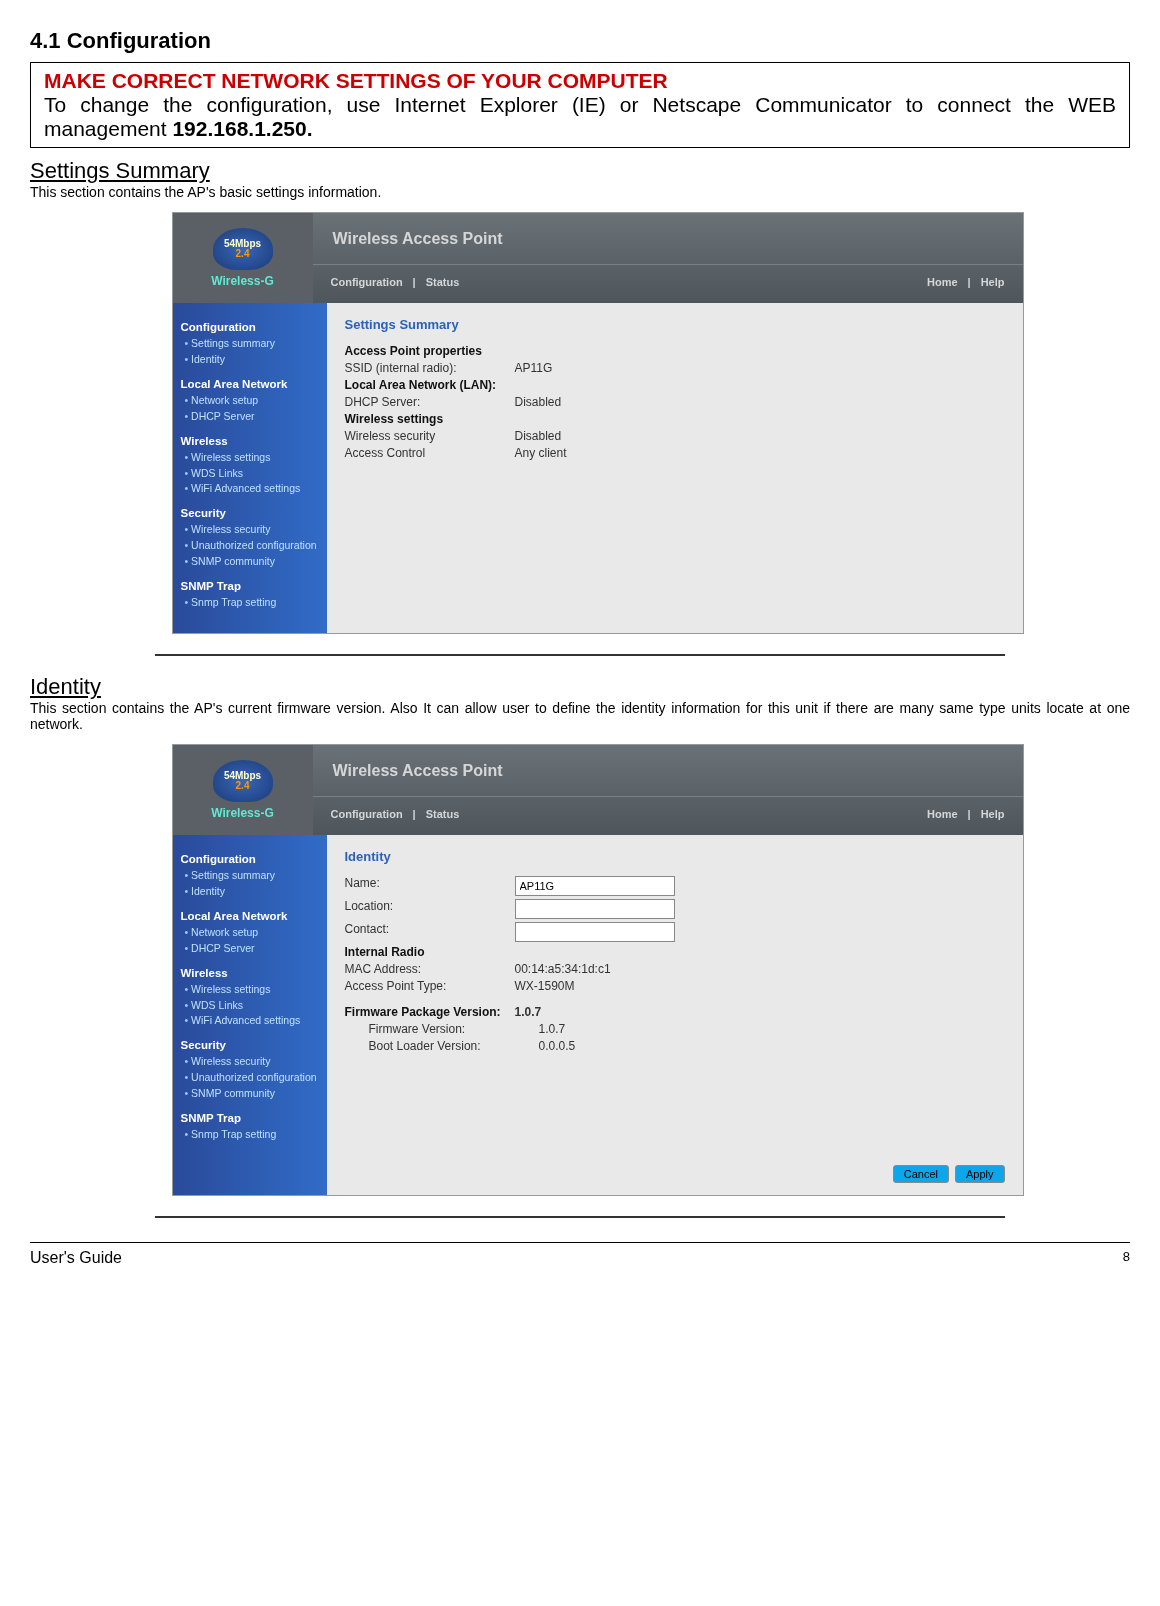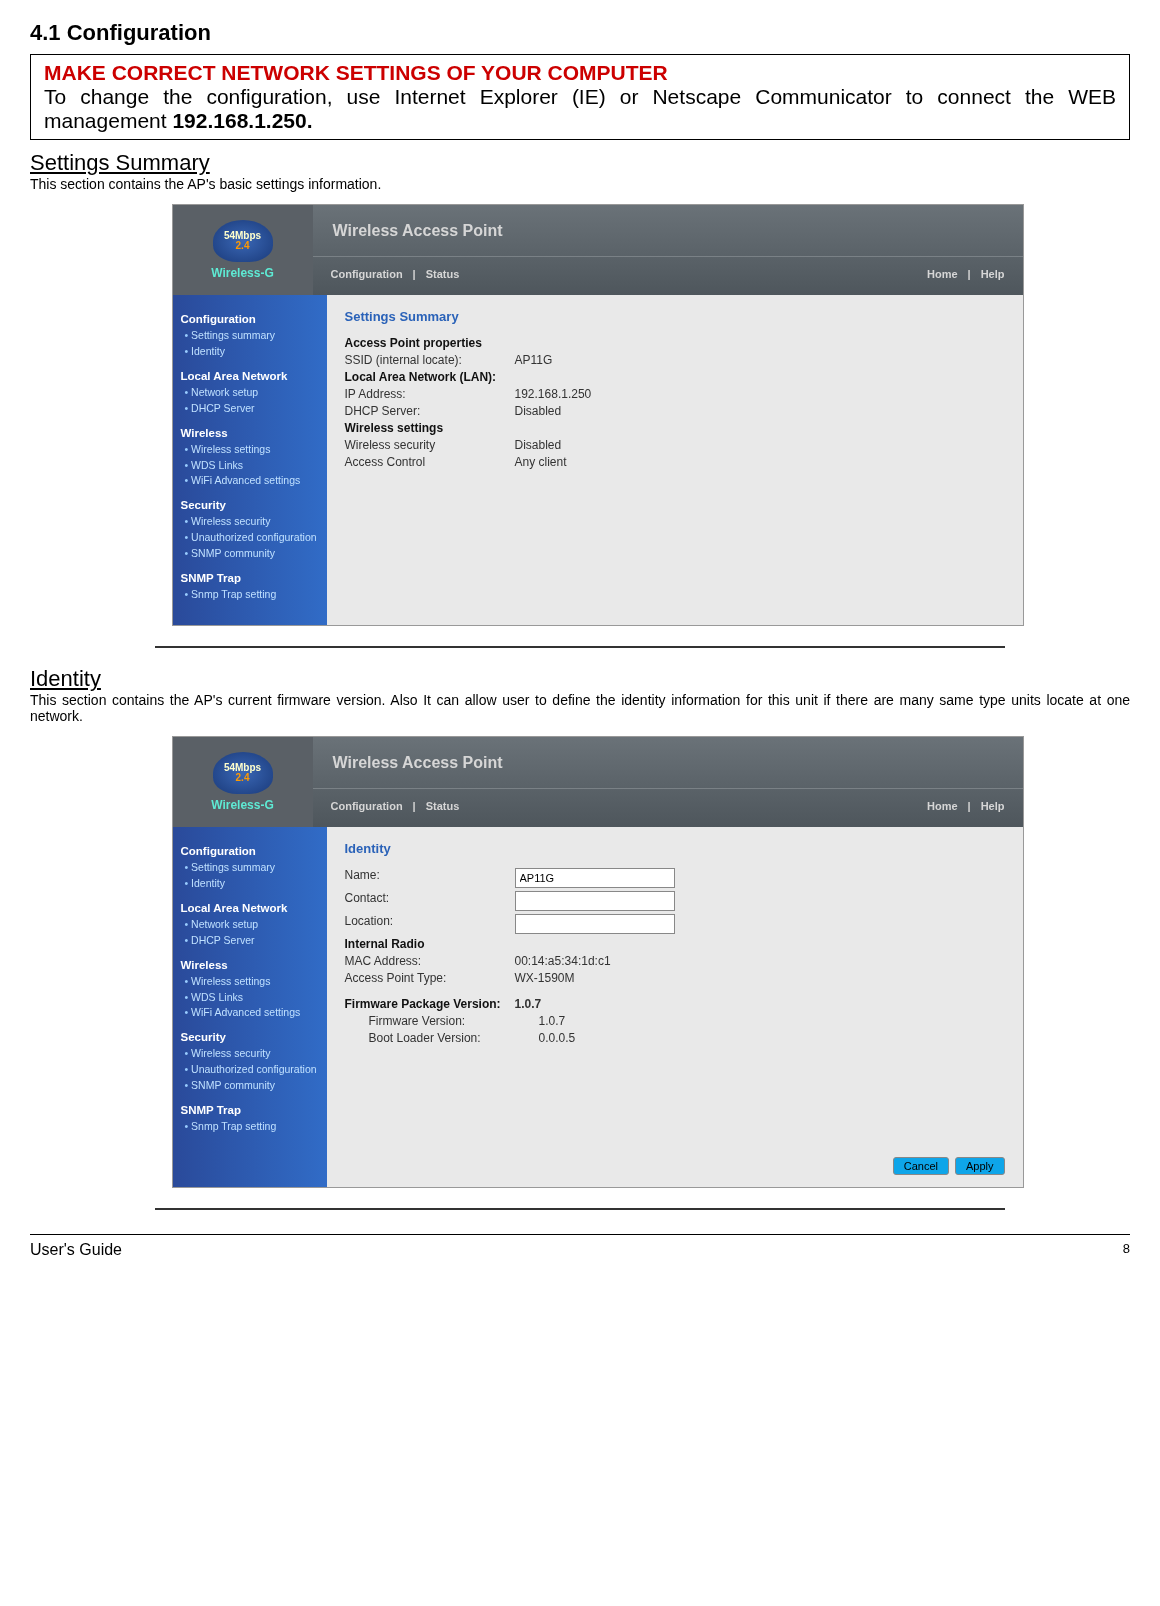--- a/index.html
+++ b/index.html
@@ -1,16 +1,16 @@
 <!DOCTYPE html>
 <html><head>
   <meta charset="utf-8">
   <style>
     body { margin: 0; padding: 20px 30px; font-family: Arial, Helvetica, sans-serif; font-size: 20px; color: #000; width: 1100px; }
-    .section-title { font-size: 22px; font-weight: bold; margin: 0 0 8px 0; }
+    .section-title { font-size: 22px; font-weight: bold; margin: 8px 0 8px 0; }
     .warning-box { border: 1.5px solid #000; padding: 6px 13px; margin-bottom: 10px; }
     .warning-title { color: #c00; font-weight: bold; font-size: 21px; }
     .warning-text { font-size: 21px; text-align: justify; }
     .sub-heading { text-decoration: underline; font-size: 22px; margin-top: 6px; }
     .sub-text { font-size: 14px; margin-bottom: 10px; text-align: justify; }
     .screenshot-wrap { text-align: center; padding-bottom: 6px; margin: 0 auto; width: 850px; padding-left: 33px; }
     .screenshot-hr { border: none; border-top: 2px solid #333; margin: 2px auto 18px; width: 850px; }
 
     .ap-shot { width: 850px; margin: 12px auto; background: #e2e2e2; text-align: left; font-family: Arial, sans-serif; display: flex; flex-direction: column; border: 1px solid #999; }
     .ap-header { height: 90px; background: linear-gradient(#6a7278,#4e565c); display: flex; color: #fff; }
@@ -94,28 +94,24 @@
         <div class="itm">Wireless security</div>
         <div class="itm">Unauthorized configuration</div>
         <div class="itm">SNMP community</div>
         <div class="grp">SNMP Trap</div>
         <div class="itm">Snmp Trap setting</div>
       </div>
       <div class="ap-content">
         <h4>Settings Summary</h4>
         <div class="grp-title">Access Point properties</div>
         <div class="row">
-            <span class="lbl">SSID (internal locate):</span>
+            <span class="lbl">SSID (internal radio):</span>
             <span class="val">AP11G</span>
           </div>
         <div class="grp-title">Local Area Network (LAN):</div>
-        <div class="row">
-            <span class="lbl">IP Address:</span>
-            <span class="val">192.168.1.250</span>
-          </div>
         <div class="row">
             <span class="lbl">DHCP Server:</span>
             <span class="val">Disabled</span>
           </div>
         <div class="grp-title">Wireless settings</div>
         <div class="row">
             <span class="lbl">Wireless security</span>
             <span class="val">Disabled</span>
           </div>
         <div class="row">
@@ -173,25 +169,25 @@
         <div class="grp">SNMP Trap</div>
         <div class="itm">Snmp Trap setting</div>
       </div>
       <div class="ap-content">
         <h4>Identity</h4>
         <div class="row">
             <span class="lbl">Name:</span>
             <input class="ap-input" value="AP11G" style="">
           </div>
         <div class="row">
+            <span class="lbl">Location:</span>
+            <input class="ap-input" style="">
+          </div>
+        <div class="row">
             <span class="lbl">Contact:</span>
-            <input class="ap-input" style="">
-          </div>
-        <div class="row">
-            <span class="lbl">Location:</span>
             <input class="ap-input" style="">
           </div>
         <div class="grp-title">Internal Radio</div>
         <div class="row">
             <span class="lbl">MAC Address:</span>
             <span class="val">00:14:a5:34:1d:c1</span>
           </div>
         <div class="row">
             <span class="lbl">Access Point Type:</span>
             <span class="val">WX-1590M</span>

